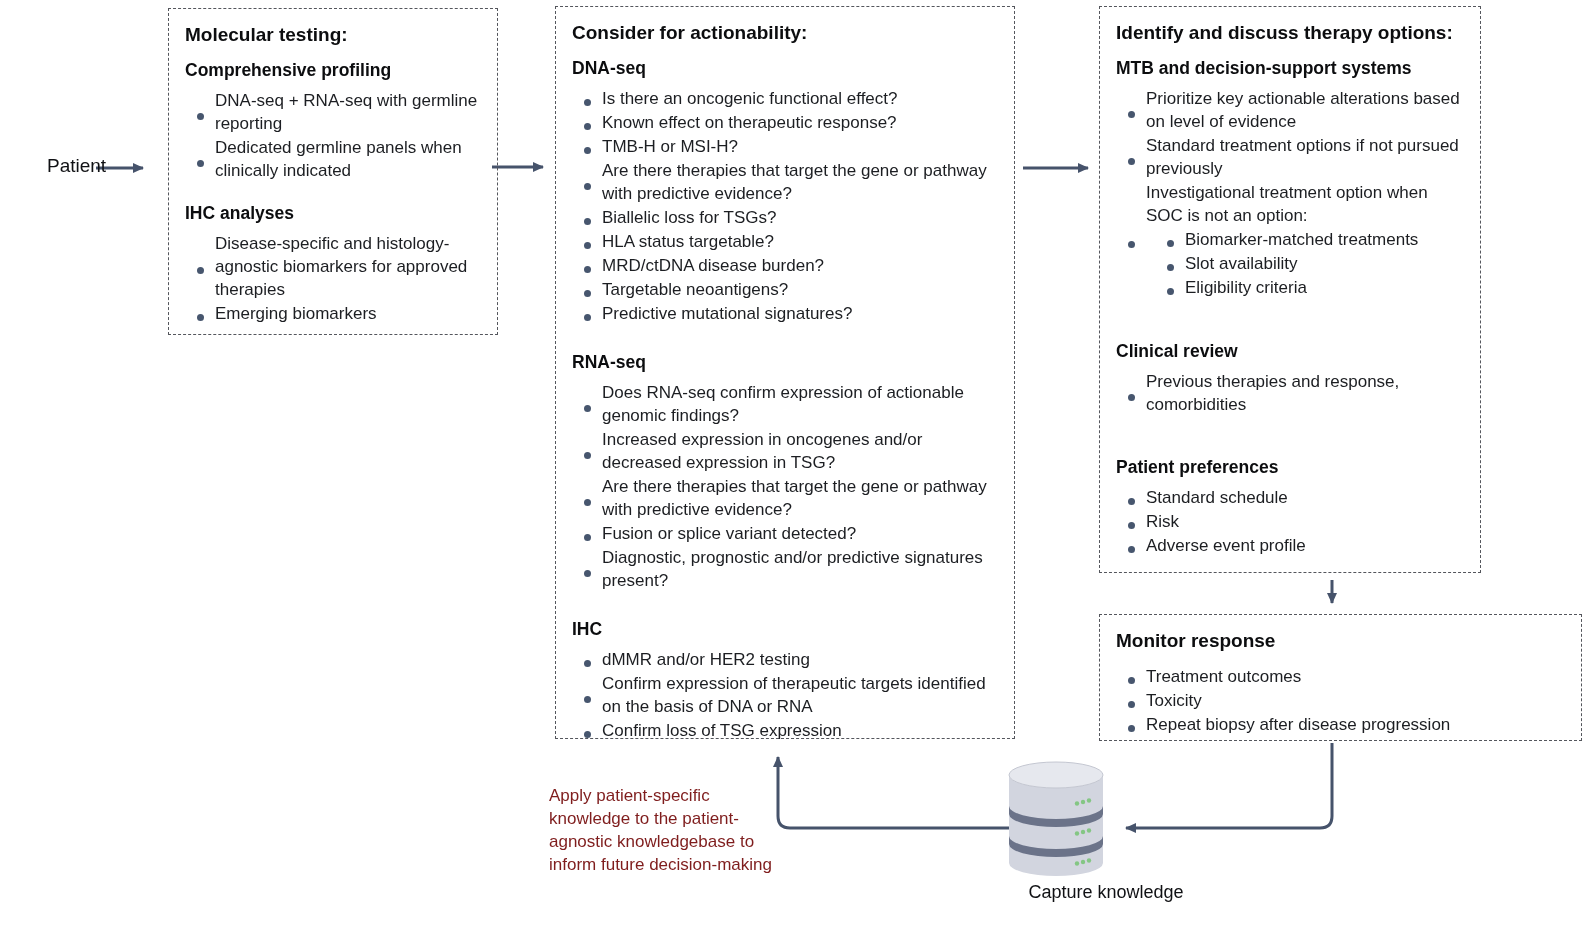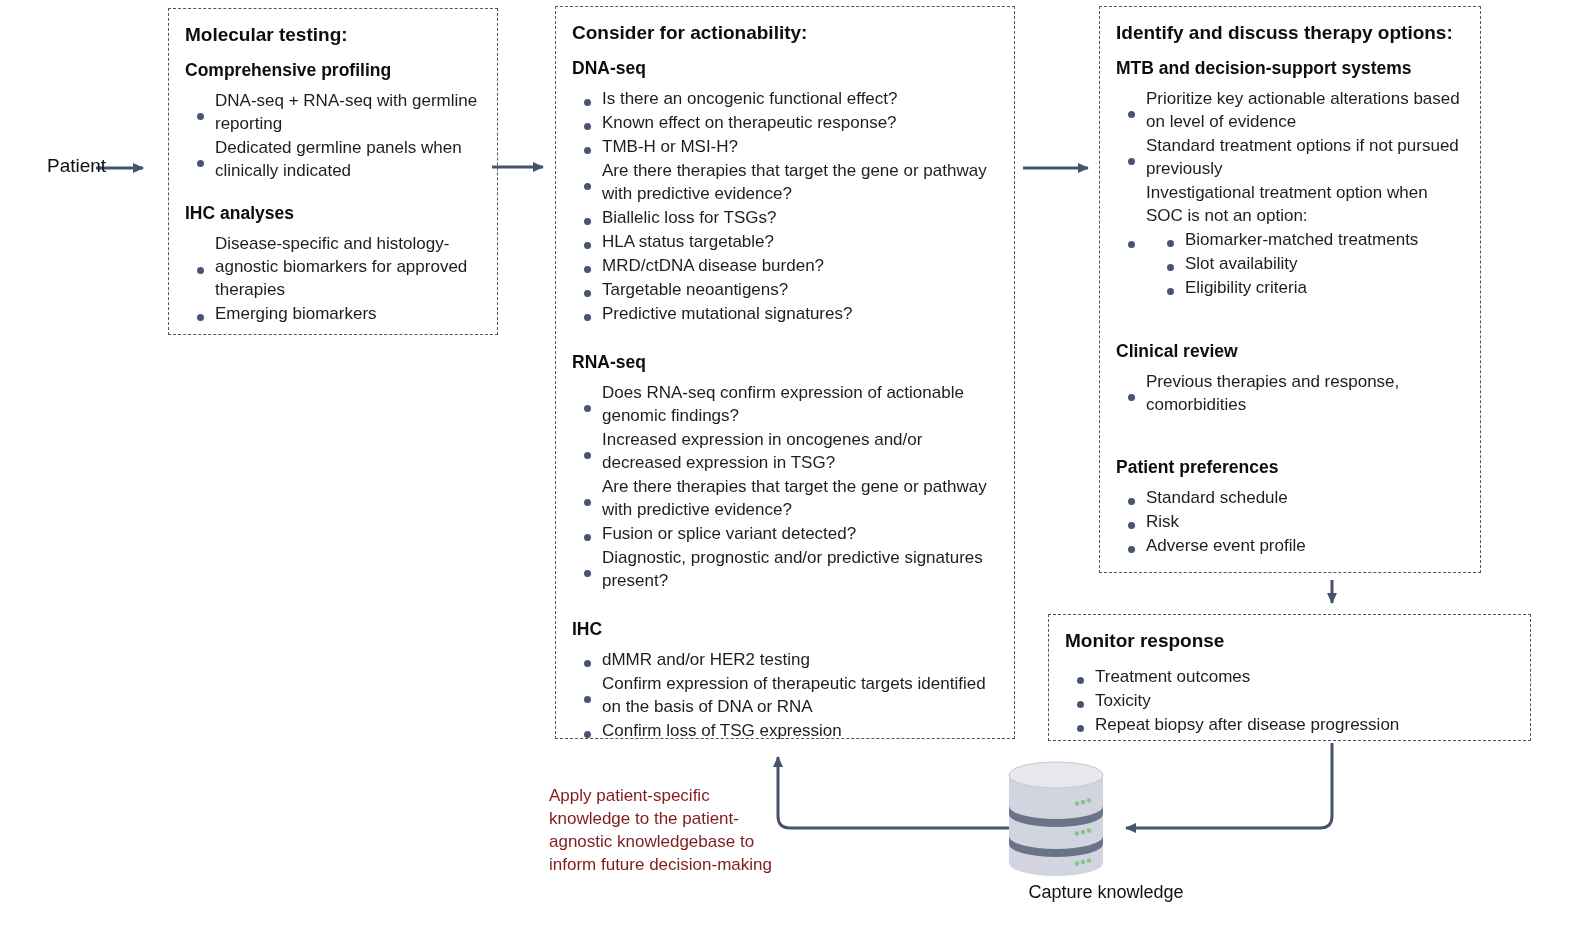--- a/index.html
+++ b/index.html
@@ -12,21 +12,21 @@
   .patient-label{
     position:absolute;left:16px;top:155px;font-size:19px;font-weight:normal;color:#101114;margin-left:31px;
   }
   .box{
     position:absolute;border:1.5px dashed var(--border);
     padding:12px 16px;box-sizing:border-box;background:transparent;
   }
   .box-1{left:168px;top:8px;width:330px;height:327px;}
   .box-2{left:555px;top:6px;width:460px;height:733px;}
   .box-3{left:1099px;top:6px;width:382px;height:567px;}
-  .box-4{left:1048px;top:614px;width:483px;height:127px;}
+  .box-4{left:1099px;top:614px;width:483px;height:127px;}
   .box-title{
     font-size:19px;line-height:24px;font-weight:bold;color:#0c0d0f;margin:2px 0 12px 0;
   }
   .section-heading{
     font-size:17.5px;line-height:23px;font-weight:bold;color:#0c0d0f;margin:0 0 7px 0;
   }
   .section{margin-top:0;}
   .box-1 .section + .section{margin-top:20px;}
   .box-2 .section + .section{margin-top:26px;}
   .box-3 .section + .section{margin-top:40px;}

